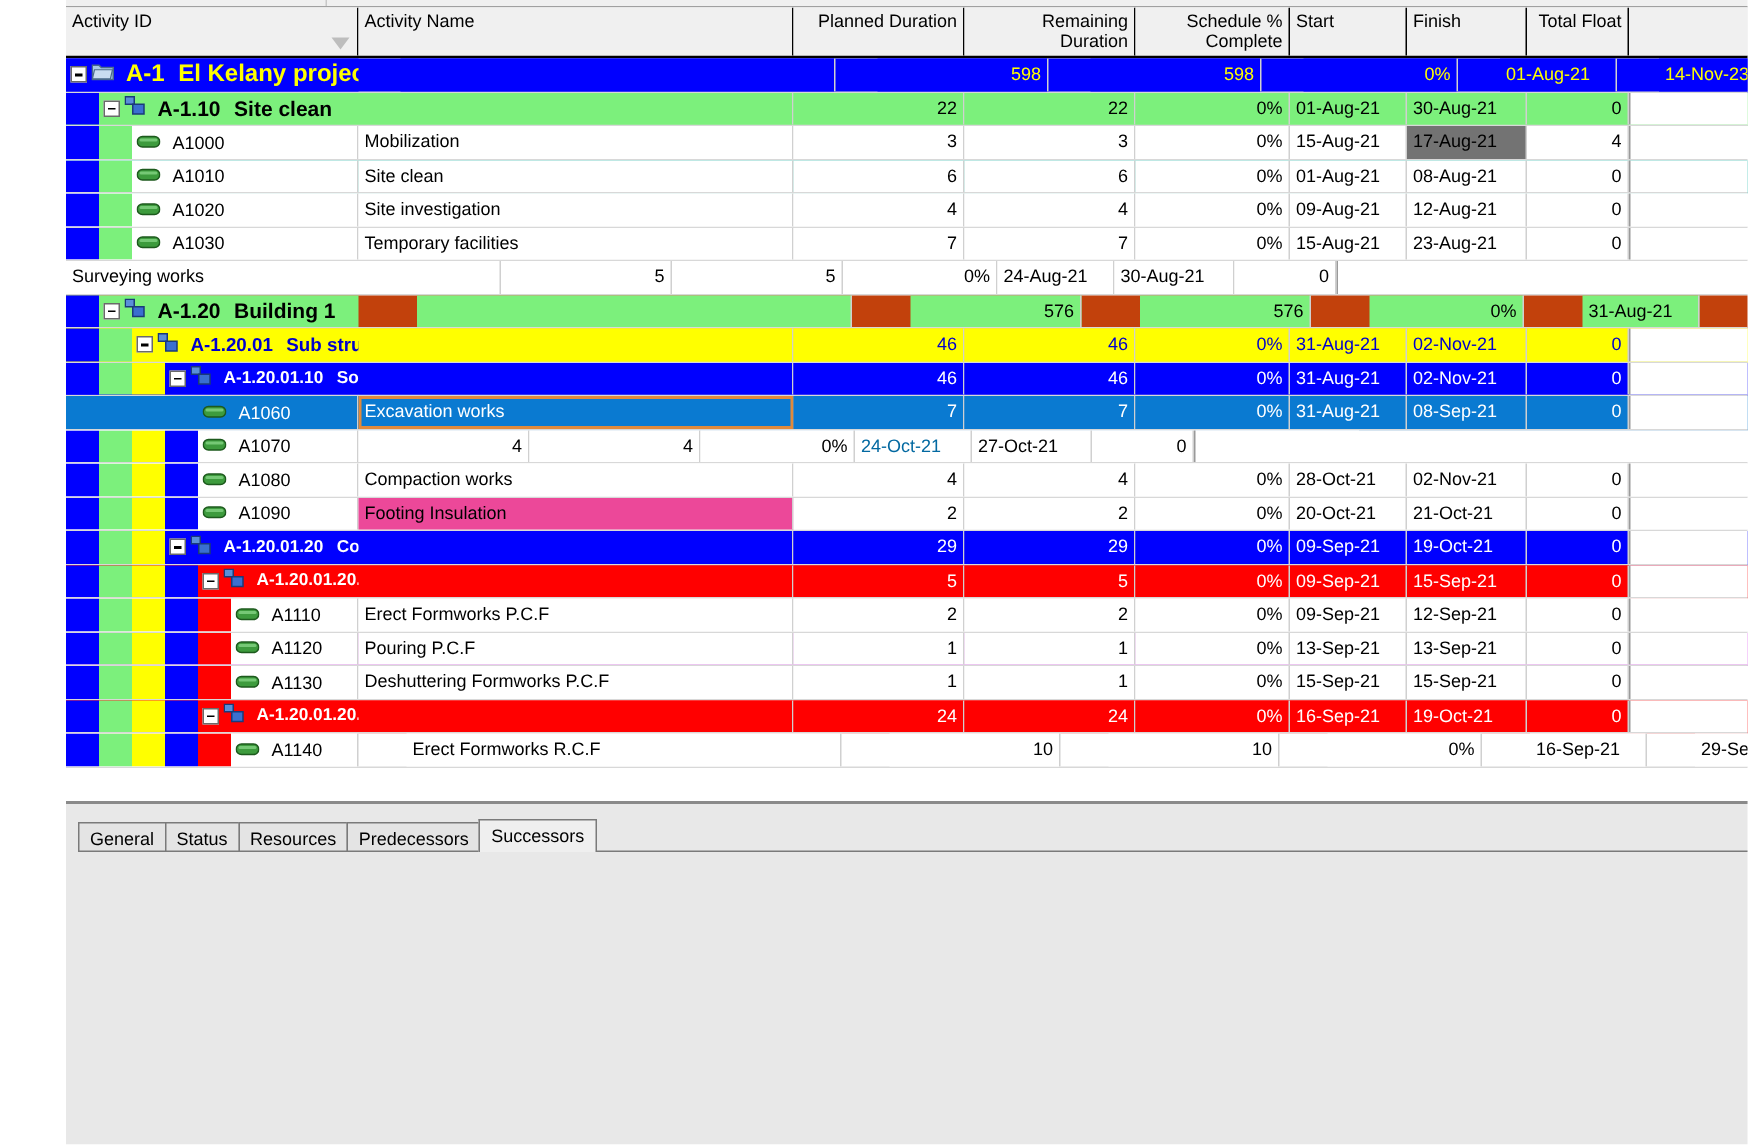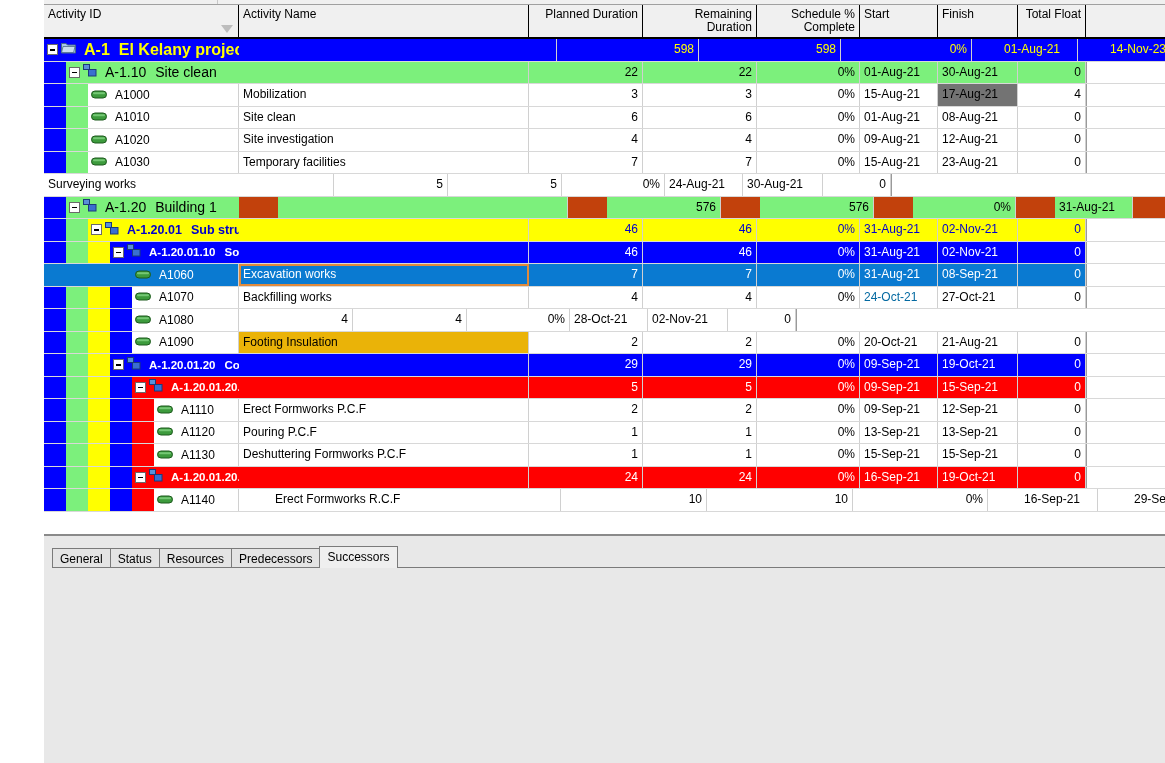--- a/index.html
+++ b/index.html
@@ -85,21 +85,21 @@
   }
   .expander::before{
     content:""; position:absolute; left:2px; top:4px; width:5px; height:1.5px; background:#000;
   }
 
   
   .ico { flex:0 0 auto; margin-right:4px; position:relative; }
 
   
   .t-proj { font-weight:bold; font-size:16px; color:#ffff00; }
-  .t-l1   { font-weight:normal; font-size:14px; color:#000000;text-align:right; }
+  .t-l1   { font-weight:bold; font-size:14px; color:#000000;text-align:right; }
   .t-l2   { font-weight:bold; font-size:12.5px; color:#0000cc; }
   .t-l3   { font-weight:bold; font-size:11.5px; color:#ffffff; }
   .t-l4   { font-weight:bold; font-size:11.5px; color:#ffffff; }
   .t-leaf { font-weight:normal; font-size:12px; color:#000; }
   .t-leafsel { font-weight:normal; font-size:12px; color:#ffffff; }
 
   .sel-border {
     outline:2px solid #e08a3c; outline-offset:-2px;
   }
 
@@ -396,21 +396,20 @@
               <div class="band" style="width: 22px; flex: 0 0 22px; background: rgb(0, 0, 255);"></div>
             </div>
             <div style="display: flex; align-items: center; flex: 1 1 auto; height: 100%; padding-left: 3px; overflow: hidden;">
               <span class="ico"><svg width="16" height="9" viewBox="0 0 16 9">
                   <rect x="0.5" y="1" width="15" height="7" rx="3.5" ry="3.5" fill="#3d9b3d" stroke="#1d5a1d" stroke-width="1"></rect>
                   <rect x="2" y="2.3" width="12" height="2" rx="1" fill="#7fd07f" opacity="0.85"></rect>
                 </svg></span>
               <span class="idtext t-leaf">A1070</span>
             </div>
           </div>
-          <div class="cell" style="width: 290px; flex: 0 0 290px; background: rgb(255, 255, 255); color: rgb(0, 0, 0);">Backfilling works</div>
           <div class="cell r" style="width: 114px; flex: 0 0 114px; background: rgb(255, 255, 255); color: rgb(0, 0, 0);">4</div>
           <div class="cell r" style="width: 114px; flex: 0 0 114px; background: rgb(255, 255, 255); color: rgb(0, 0, 0);">4</div>
           <div class="cell r" style="width: 103px; flex: 0 0 103px; background: rgb(255, 255, 255); color: rgb(0, 0, 0);">0%</div>
           <div class="cell" style="width: 78px; flex: 0 0 78px; background: rgb(255, 255, 255); color: #0369a1;">24-Oct-21</div>
           <div class="cell" style="width: 80px; flex: 0 0 80px; background: rgb(255, 255, 255); color: rgb(0, 0, 0);">27-Oct-21</div>
           <div class="cell r" style="width: 68px; flex: 0 0 68px; background: rgb(255, 255, 255); color: rgb(0, 0, 0);">0</div>
           <div class="cell tail" style="width: 110px; flex: 0 0 110px; background: rgb(255, 255, 255); border-right: none; border-left: 1px solid rgb(154, 154, 154); color: rgb(0, 0, 0);"></div>
         </div>
         <div class="row" style="background: rgb(255, 255, 255);">
           <div class="idcell" style="width: 195px; flex: 0 0 195px; background: rgb(255, 255, 255);">
@@ -421,20 +420,21 @@
               <div class="band" style="width: 22px; flex: 0 0 22px; background: rgb(0, 0, 255);"></div>
             </div>
             <div style="display: flex; align-items: center; flex: 1 1 auto; height: 100%; padding-left: 3px; overflow: hidden;">
               <span class="ico"><svg width="16" height="9" viewBox="0 0 16 9">
                   <rect x="0.5" y="1" width="15" height="7" rx="3.5" ry="3.5" fill="#3d9b3d" stroke="#1d5a1d" stroke-width="1"></rect>
                   <rect x="2" y="2.3" width="12" height="2" rx="1" fill="#7fd07f" opacity="0.85"></rect>
                 </svg></span>
               <span class="idtext t-leaf">A1080</span>
             </div>
           </div>
+          <div class="cell" style="width: 290px; flex: 0 0 290px; background: rgb(255, 255, 255); color: rgb(0, 0, 0);">Compaction works</div>
           <div class="cell r" style="width: 114px; flex: 0 0 114px; background: rgb(255, 255, 255); color: rgb(0, 0, 0);">4</div>
           <div class="cell r" style="width: 114px; flex: 0 0 114px; background: rgb(255, 255, 255); color: rgb(0, 0, 0);">4</div>
           <div class="cell r" style="width: 103px; flex: 0 0 103px; background: rgb(255, 255, 255); color: rgb(0, 0, 0);">0%</div>
           <div class="cell" style="width: 78px; flex: 0 0 78px; background: rgb(255, 255, 255); color: rgb(0, 0, 0);">28-Oct-21</div>
           <div class="cell" style="width: 80px; flex: 0 0 80px; background: rgb(255, 255, 255); color: rgb(0, 0, 0);">02-Nov-21</div>
           <div class="cell r" style="width: 68px; flex: 0 0 68px; background: rgb(255, 255, 255); color: rgb(0, 0, 0);">0</div>
           <div class="cell tail" style="width: 110px; flex: 0 0 110px; background: rgb(255, 255, 255); border-right: none; border-left: 1px solid rgb(154, 154, 154); color: rgb(0, 0, 0);"></div>
         </div>
         <div class="row" style="background: rgb(255, 255, 255);">
           <div class="idcell" style="width: 195px; flex: 0 0 195px; background: rgb(255, 255, 255);">
@@ -445,26 +445,26 @@
               <div class="band" style="width: 22px; flex: 0 0 22px; background: rgb(0, 0, 255);"></div>
             </div>
             <div style="display: flex; align-items: center; flex: 1 1 auto; height: 100%; padding-left: 3px; overflow: hidden;">
               <span class="ico"><svg width="16" height="9" viewBox="0 0 16 9">
                   <rect x="0.5" y="1" width="15" height="7" rx="3.5" ry="3.5" fill="#3d9b3d" stroke="#1d5a1d" stroke-width="1"></rect>
                   <rect x="2" y="2.3" width="12" height="2" rx="1" fill="#7fd07f" opacity="0.85"></rect>
                 </svg></span>
               <span class="idtext t-leaf">A1090</span>
             </div>
           </div>
-          <div class="cell" style="width: 290px; flex: 0 0 290px; background: #eab308; color: rgb(0, 0, 0);">Footing Insulation</div>
+          <div class="cell" style="width: 290px; flex: 0 0 290px; background: #ec4899; color: rgb(0, 0, 0);">Footing Insulation</div>
           <div class="cell r" style="width: 114px; flex: 0 0 114px; background: rgb(255, 255, 255); color: rgb(0, 0, 0);">2</div>
           <div class="cell r" style="width: 114px; flex: 0 0 114px; background: rgb(255, 255, 255); color: rgb(0, 0, 0);">2</div>
           <div class="cell r" style="width: 103px; flex: 0 0 103px; background: rgb(255, 255, 255); color: rgb(0, 0, 0);">0%</div>
           <div class="cell" style="width: 78px; flex: 0 0 78px; background: rgb(255, 255, 255); color: rgb(0, 0, 0);">20-Oct-21</div>
-          <div class="cell" style="width: 80px; flex: 0 0 80px; background: rgb(255, 255, 255); color: rgb(0, 0, 0);">21-Aug-21</div>
+          <div class="cell" style="width: 80px; flex: 0 0 80px; background: rgb(255, 255, 255); color: rgb(0, 0, 0);">21-Oct-21</div>
           <div class="cell r" style="width: 68px; flex: 0 0 68px; background: rgb(255, 255, 255); color: rgb(0, 0, 0);">0</div>
           <div class="cell tail" style="width: 110px; flex: 0 0 110px; background: rgb(255, 255, 255); border-right: none; border-left: 1px solid rgb(154, 154, 154); color: rgb(0, 0, 0);"></div>
         </div>
         <div class="row" style="background: rgb(0, 0, 255);">
           <div class="idcell" style="width: 195px; flex: 0 0 195px; background: rgb(0, 0, 255); overflow: visible; z-index: 2; border-right: none;">
             <div class="bands">
               <div class="band" style="width: 22px; flex: 0 0 22px; background: rgb(0, 0, 255);"></div>
               <div class="band" style="width: 22px; flex: 0 0 22px; background: rgb(124, 240, 124);"></div>
               <div class="band" style="width: 22px; flex: 0 0 22px; background: rgb(255, 255, 0);"></div>
             </div>

